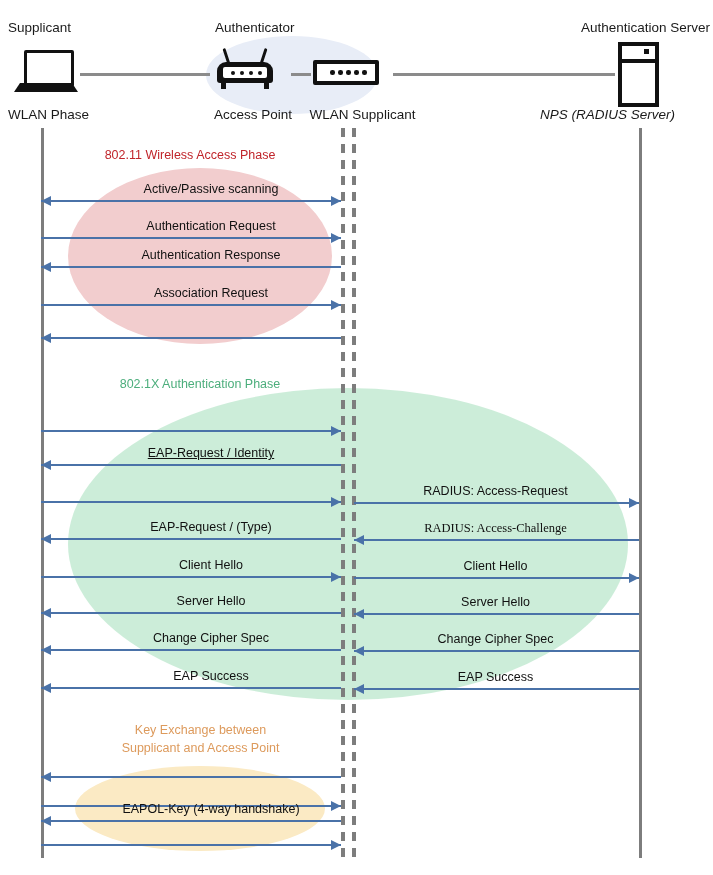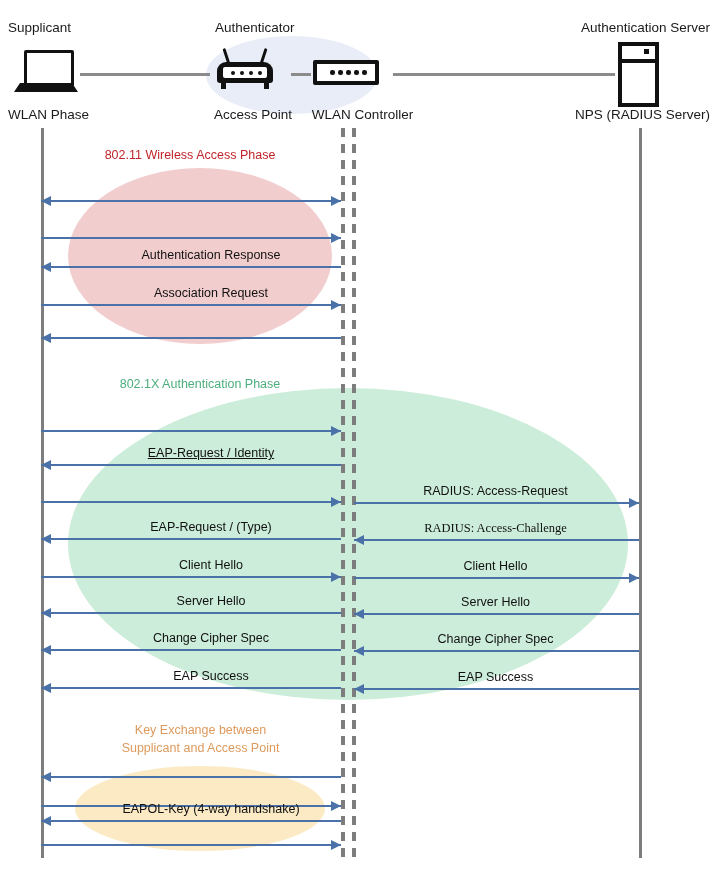--- a/index.html
+++ b/index.html
@@ -84,38 +84,40 @@
     <div class="icon" style="left: 618px; top: 42px; width: 41px; height: 65px;">
       <div class="srv-outer"></div>
       <div class="srv-div"></div>
       <div class="srv-led"></div>
     </div>
     <div class="hdr-label" style="left: 8px; top: 20px; width: 120px; text-align: left;">Supplicant</div>
     <div class="hdr-label" style="left: 215px; top: 20px; width: 160px; text-align: left;">Authenticator</div>
     <div class="hdr-label" style="left: 540px; top: 20px; width: 170px; text-align: right;">Authentication Server</div>
     <div class="hdr-sub" style="left: 8px; top: 107px; width: 140px; text-align: left;">WLAN Phase</div>
     <div class="hdr-sub" style="left: 200px; top: 107px; width: 92px; text-align: right;">Access Point</div>
-    <div class="hdr-sub" style="left: 305px; top: 107px; width: 115px; text-align: center;">WLAN Controller</div>
-    <div class="hdr-sub" style="left: 540px; top: 107px; width: 170px; text-align: right;">NPS (RADIUS Server)</div>
+    <div class="hdr-sub" style="left: 305px; top: 107px; width: 115px; text-align: center;">WLAN Supplicant</div>
+    <div class="hdr-sub" style="left: 540px; top: 107px; width: 170px; text-align: left; font-style: italic;">NPS (RADIUS Server)</div>
     <div class="phase-ell" style="left: 68px; top: 168px; width: 264px; height: 176px; background: rgb(242, 205, 206);"></div>
     <div class="phase-ell" style="left: 68px; top: 388px; width: 560px; height: 312px; background: rgb(200, 236, 214); opacity: 0.92;"></div>
     <div class="phase-ell" style="left: 75px; top: 766px; width: 250px; height: 85px; background: rgb(251, 234, 196);"></div>
     <div class="lifeline" style="left: 41px; top: 128px; height: 730px;"></div>
     <div class="lifeline-dash" style="left: 341px; top: 128px; height: 730px;"></div>
     <div class="lifeline-dash" style="left: 352px; top: 128px; height: 730px;"></div>
     <div class="lifeline" style="left: 639px; top: 128px; height: 730px;"></div>
     <div class="phase-title" style="left: 60px; top: 146px; width: 260px; color: rgb(192, 37, 43);">802.11 Wireless Access Phase</div>
     <div class="phase-title" style="left: 70px; top: 375px; width: 260px; color: rgb(76, 174, 124);">802.1X Authentication Phase</div>
     <div class="phase-title" style="left: 68px; top: 721px; width: 265px; color: rgb(221, 154, 92);">Key Exchange between
 Supplicant and Access Point</div>
     <div class="arrow" style="left: 41px; top: 200px; width: 300px;"></div>
     <div class="ah ah-r" style="left: 331px; top: 196px;"></div>
     <div class="ah ah-l" style="left: 41px; top: 196px;"></div>
+    <div class="msg" style="left: 61px; top: 182px; width: 300px;">Active/Passive scanning</div>
     <div class="arrow" style="left: 41px; top: 237px; width: 300px;"></div>
     <div class="ah ah-r" style="left: 331px; top: 233px;"></div>
+    <div class="msg" style="left: 61px; top: 219px; width: 300px;">Authentication Request</div>
     <div class="arrow" style="left: 41px; top: 266px; width: 300px;"></div>
     <div class="ah ah-l" style="left: 41px; top: 262px;"></div>
     <div class="msg" style="left: 61px; top: 248px; width: 300px;">Authentication Response</div>
     <div class="arrow" style="left: 41px; top: 304px; width: 300px;"></div>
     <div class="ah ah-r" style="left: 331px; top: 300px;"></div>
     <div class="msg" style="left: 61px; top: 286px; width: 300px;">Association Request</div>
     <div class="arrow" style="left: 41px; top: 337px; width: 300px;"></div>
     <div class="ah ah-l" style="left: 41px; top: 333px;"></div>
     <div class="arrow" style="left: 41px; top: 430px; width: 300px;"></div>
     <div class="ah ah-r" style="left: 331px; top: 426px;"></div>

